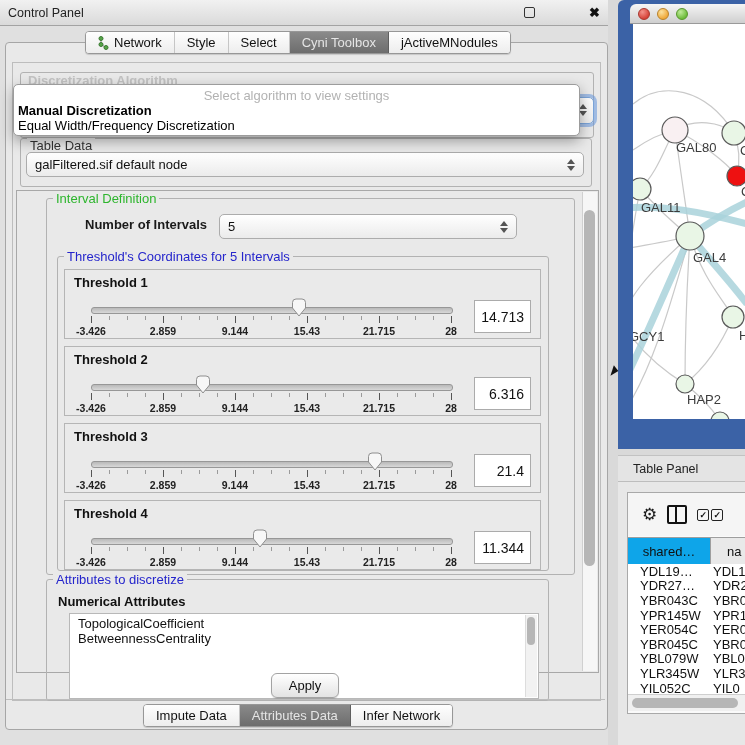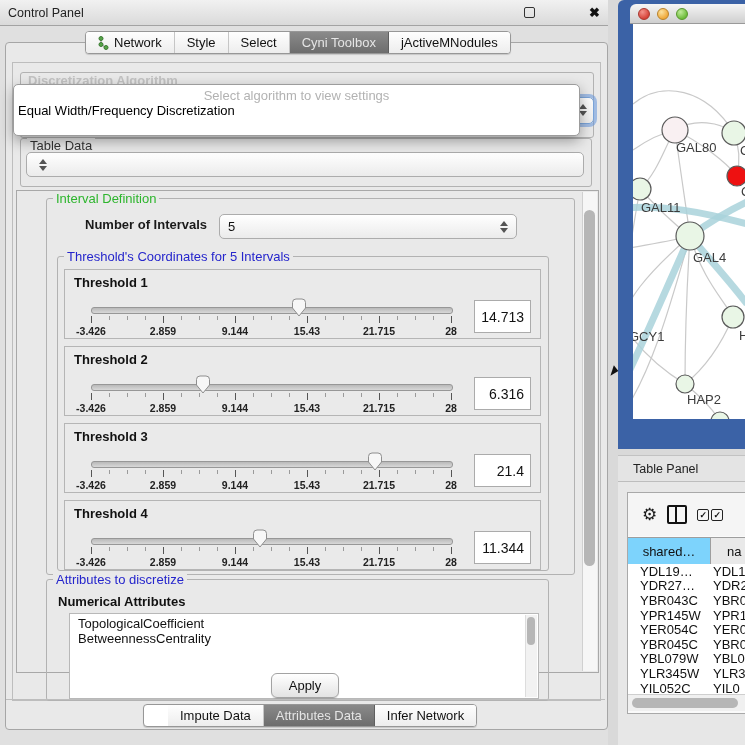--- a/index.html
+++ b/index.html
@@ -88,21 +88,21 @@
   .tp-titlebar .ttl{font-size:12.5px;color:#222;text-align:right;}
   .tp-body{left:618px;top:482px;width:127px;height:263px;background:#e7e7e7;}
   .tp-container{left:627px;top:492px;width:118px;height:220px;border:1px solid #a9a9a9;background:#fafafa;overflow:hidden;}
   .tp-toolbar{position:absolute;left:0;top:0;width:100%;height:43px;background:#f5f5f5;display:flex;align-items:center;gap:10px;padding-left:14px;box-sizing:border-box;}
   .gear{font-size:17px;color:#1c1c1c;line-height:17px;}
   .splitcol{width:16px;height:15px;border:2px solid #111;border-radius:2px;position:relative;}
   .splitcol:before{content:"";position:absolute;left:6px;top:0;bottom:0;width:2px;background:#111;}
   .cbx{width:10px;height:10px;border:1.5px solid #222;border-radius:2px;font-size:9px;line-height:10px;text-align:center;color:#111;font-weight:bold;}
   .tp-header{position:absolute;left:0;top:44px;width:200px;height:26px;border-top:1px solid #9e9e9e;border-bottom:1px solid #9e9e9e;display:flex;background:#e9e9e9;}
   .tp-hcell{box-sizing:border-box;border-right:1px solid #9e9e9e;font-size:13px;display:flex;align-items:center;justify-content:center;color:#111;}
-  .tp-hcell.selcol{background:#7dd3fc;}
+  .tp-hcell.selcol{background:#0ea5e9;}
   .tp-rows{position:absolute;left:0;top:71px;width:200px;height:130px;background:#fff;overflow:hidden;}
   .tp-row{display:flex;height:14.6px;align-items:center;}
   .tp-cell{font-size:13px;color:#111;white-space:nowrap;overflow:hidden;}
   .tp-hsb{position:absolute;left:0;top:201px;width:100%;height:16px;background:#f0f0f0;border-top:1px solid #cfcfcf;}
 
   .cursor-arrow{left:612px;top:366px;width:0;height:0;border-left:6px solid #111;border-top:4px solid transparent;border-bottom:7px solid transparent;transform:rotate(18deg);z-index:60;}
   text{font-family:"Liberation Sans",sans-serif;}
 </style>
 </head>
 <body>
@@ -152,28 +152,30 @@
   <div class="abs focus-combo" style="left:548px;top:97px;width:44px;height:25px;">
     <div class="spin" style="position:absolute;right:6px;top:6px;">
         <span class="tri-up"></span>
         <span class="tri-dn"></span>
       </div>
   </div>
 
   <div class="abs popup">
     <div class="hint">Select algorithm to view settings</div>
     <div id="popup-items">
+        <div class="pitem b">Manual Discretization</div>
         <div class="pitem">Equal Width/Frequency Discretization</div>
       </div>
   </div>
 
   <div class="abs group" style="left:20px;top:138px;width:570px;height:47px;">
     <div class="abs" style="left:6px;top:-1px;font-size:13px;color:#333;background:#e9e9e9;padding:0 3px;">Table Data</div>
   </div>
   <div class="abs combo" style="left:26px;top:152px;width:558px;height:25px;">
+    <span class="cv">galFiltered.sif default node</span>
     <span class="spin">
         <span class="tri-up"></span>
         <span class="tri-dn"></span>
       </span>
   </div>
 
   <div class="abs scrollpane">
     <div class="vsb-track">
       <div class="vsb-thumb" style="top:18px;height:356px;"></div>
     </div>
@@ -365,21 +367,21 @@
         </div>
       </div>
     </div>
   </div>
 
   <div class="abs apply-btn">
       <span>Apply</span>
     </div>
 
   <div class="hline" style="left:6px;top:699px;width:599px;"></div>
-  <div class="abs seg-bar" id="bottom-tabs" style="left:143px;top:704px;z-index:20;padding-left:24px;">
+  <div class="abs seg-bar" id="bottom-tabs" style="left:143px;top:704px;z-index:20;">
       <div class="seg">
         <span>Impute Data</span>
       </div>
       <div class="seg sel">
         <span>Attributes Data</span>
       </div>
       <div class="seg">
         <span>Infer Network</span>
       </div>
     </div>

